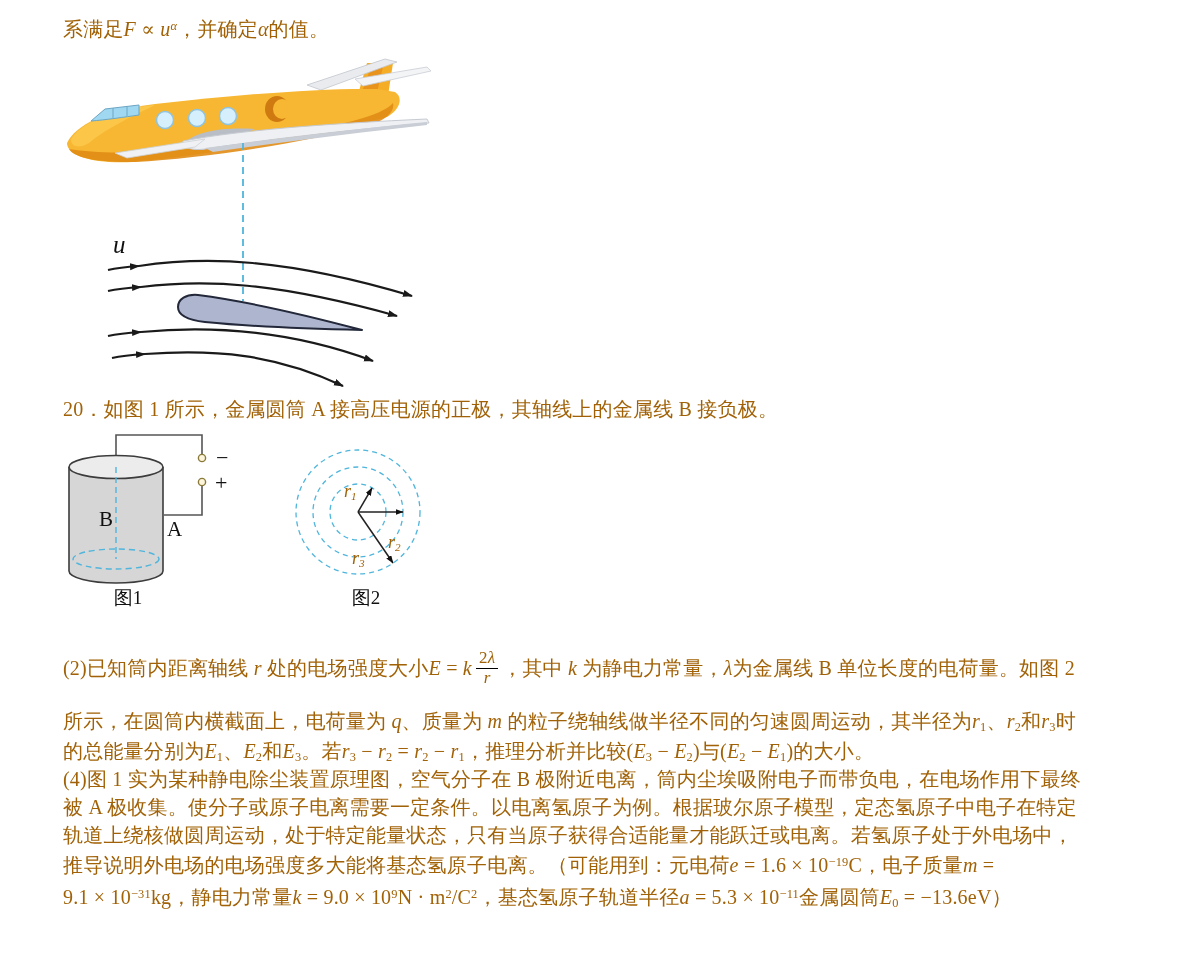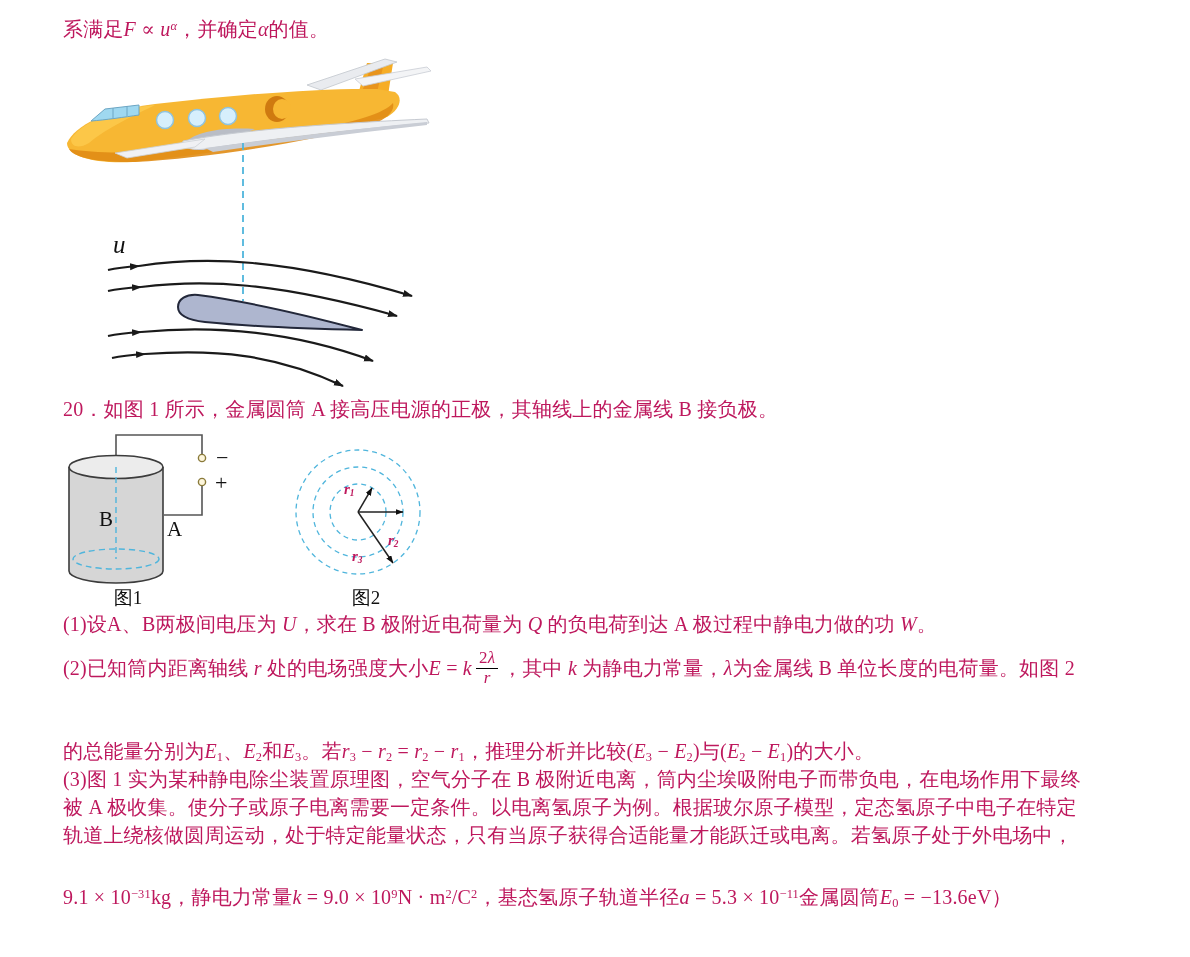--- a/index.html
+++ b/index.html
@@ -1,28 +1,28 @@
 <!DOCTYPE html>
 <html><head>
 <meta charset="utf-8">
 <style>
   html,body{margin:0;padding:0;background:#fff;}
   .page{position:relative;width:1090px;height:957px;background:#ffffff;overflow:hidden;
-        font-family:"Liberation Serif","DejaVu Serif",serif;color:#be185d;border-radius:20px;}
+        font-family:"Liberation Serif","DejaVu Serif",serif;color:#a16207;border-radius:20px;}
   .line{position:absolute;left:63px;white-space:nowrap;font-size:20px;line-height:27px;letter-spacing:0.2px;}
   .it{font-style:italic;}
   sub,sup{font-size:0.62em;line-height:0;}
   sup{vertical-align:0.5em;}
   sub{vertical-align:-0.25em;}
   .frac-line{display:flex;align-items:center;height:44px;justify-content:space-between;}
   .frac{display:inline-flex;flex-direction:column;align-items:center;line-height:1.1;
         font-size:17px;margin:12px 4px;vertical-align:middle;}
   .frac .num{border-bottom:1.3px solid #000;padding:0 3px;}
   .frac .den{padding:0 3px;}
-  .fig-label{position:absolute;font-size:15px;white-space:nowrap;font-weight:bold;}
+  .fig-label{position:absolute;font-size:18px;white-space:nowrap;}
   svg{position:absolute;}
   svg text{font-family:"Liberation Serif","DejaVu Serif",serif;fill:#111;}
 </style>
 </head>
 <body>
 
 <div class="page">
 
   <div class="line" style="top:16px"><span>系满足</span><span class="it">F</span><span> ∝ </span><span class="it">u</span><sup class="it">α</sup><span>，并确定</span><span class="it">α</span><span>的值。</span></div>
 
@@ -122,31 +122,32 @@
       <path d="M90,80 L135,80" marker-end="url(#arrowB)"></path>
       <path d="M90,80 L125,131" marker-end="url(#arrowB)"></path>
     </g>
     <text x="98" y="172" font-size="19" text-anchor="middle">图2</text>
   </svg>
 
   <div class="fig-label it" style="left:344px;top:481px"><span class="it">r</span><sub>1</sub></div>
   <div class="fig-label it" style="left:388px;top:532px"><span class="it">r</span><sub>2</sub></div>
   <div class="fig-label it" style="left:352px;top:548px"><span class="it">r</span><sub>3</sub></div>
 
-  <div class="line" style="top:611px"><span>(1)设A、B两极间电压为 </span><span class="it">U</span><span>，求在 B 极附近电荷量为 </span><span class="it">Q</span><span> 的负电荷到达 A 极过程中静电力做的功 </span><span class="it">W</span><span>。</span></div>
 
   <div class="line frac-line" style="top:646px">
     <span><span>(2)已知筒内距离轴线 </span><span class="it">r</span><span> 处的电场强度大小</span><span class="it">E</span><span> = </span><span class="it">k</span></span>
     <span class="frac">
       <span class="num"><span>2</span><span class="it">λ</span></span>
       <span class="den"><span class="it">r</span></span>
     </span>
     <span><span>，其中 </span><span class="it">k</span><span> 为静电力常量，</span><span class="it">λ</span><span>为金属线 B 单位长度的电荷量。如图 2</span></span>
   </div>
 
+  <div class="line" style="top:708px"><span>所示，在圆筒内横截面上，电荷量为 </span><span class="it">q</span><span>、质量为 </span><span class="it">m</span><span> 的粒子绕轴线做半径不同的匀速圆周运动，其半径为</span><span class="it">r</span><sub>1</sub><span>、</span><span class="it">r</span><sub>2</sub><span>和</span><span class="it">r</span><sub>3</sub><span>时</span></div>
   <div class="line" style="top:738px"><span>的总能量分别为</span><span class="it">E</span><sub>1</sub><span>、</span><span class="it">E</span><sub>2</sub><span>和</span><span class="it">E</span><sub>3</sub><span>。若</span><span class="it">r</span><sub>3</sub><span> − </span><span class="it">r</span><sub>2</sub><span> = </span><span class="it">r</span><sub>2</sub><span> − </span><span class="it">r</span><sub>1</sub><span>，推理分析并比较(</span><span class="it">E</span><sub>3</sub><span> − </span><span class="it">E</span><sub>2</sub><span>)与(</span><span class="it">E</span><sub>2</sub><span> − </span><span class="it">E</span><sub>1</sub><span>)的大小。</span></div>
 
-  <div class="line" style="top:766px"><span>(3)图 1 实为某种静电除尘装置原理图，空气分子在 B 极附近电离，筒内尘埃吸附电子而带负电，在电场作用下最终</span></div>
+  <div class="line" style="top:766px"><span>(4)图 1 实为某种静电除尘装置原理图，空气分子在 B 极附近电离，筒内尘埃吸附电子而带负电，在电场作用下最终</span></div>
   <div class="line" style="top:822px"><span>轨道上绕核做圆周运动，处于特定能量状态，只有当原子获得合适能量才能跃迁或电离。若氢原子处于外电场中，</span></div>
   <div class="line" style="top:794px"><span>被 A 极收集。使分子或原子电离需要一定条件。以电离氢原子为例。根据玻尔原子模型，定态氢原子中电子在特定</span></div>
+  <div class="line" style="top:852px"><span>推导说明外电场的电场强度多大能将基态氢原子电离。（可能用到：元电荷</span><span class="it">e</span><span> = 1.6 × 10</span><sup>−19</sup><span>C，电子质量</span><span class="it">m</span><span> =</span></div>
   <div class="line" style="top:884px"><span>9.1 × 10</span><sup>−31</sup><span>kg，静电力常量</span><span class="it">k</span><span> = 9.0 × 10</span><sup>9</sup><span>N · m</span><sup>2</sup><span>/C</span><sup>2</sup><span>，基态氢原子轨道半径</span><span class="it">a</span><span> = 5.3 × 10</span><sup>−11</sup><span>金属圆筒</span><span class="it">E</span><sub>0</sub><span> = −13.6eV）</span></div>
 
 </div>
 
 </body></html>

